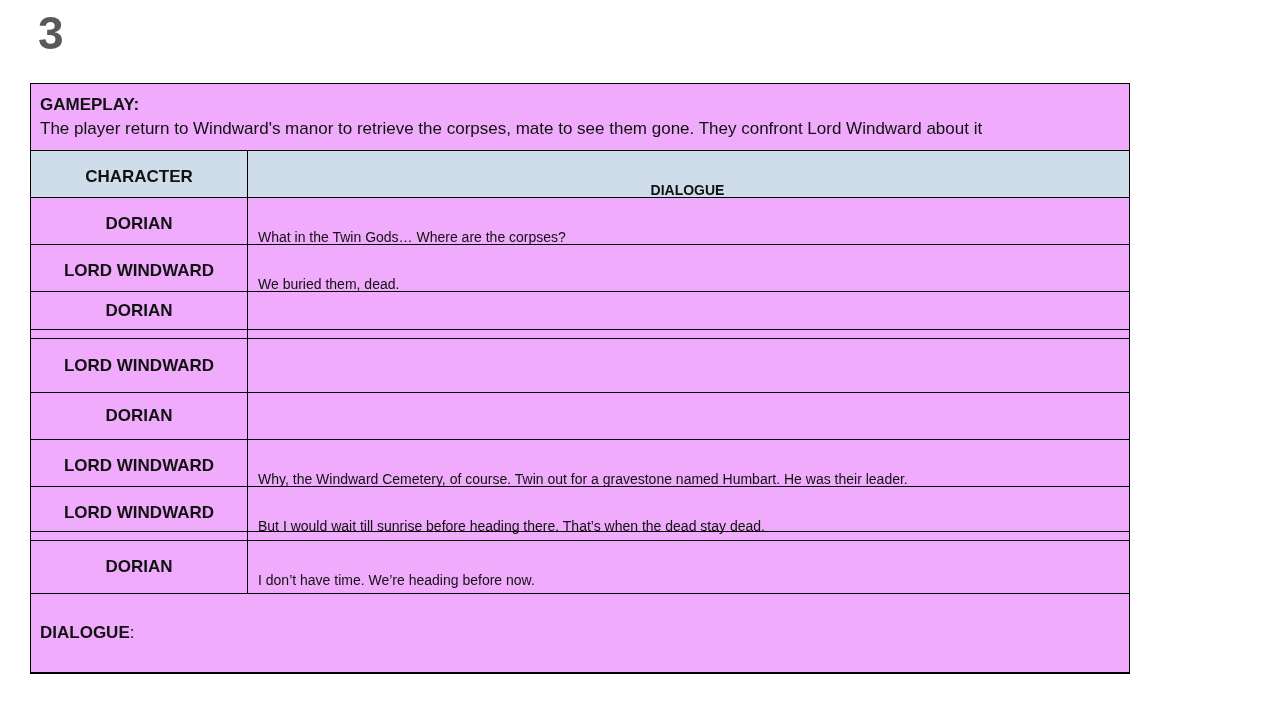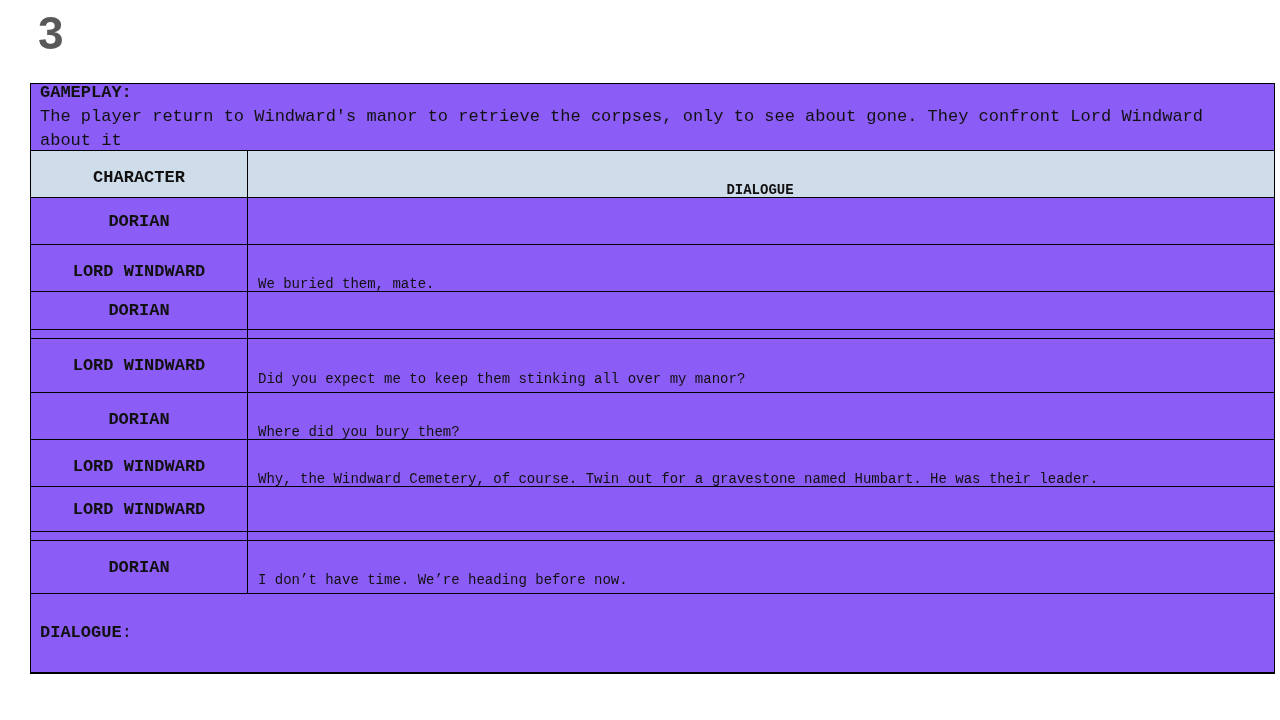--- a/index.html
+++ b/index.html
@@ -8,24 +8,23 @@
 
   .slide { position: relative; width: 1280px; height: 720px; background: #ffffff; }
 
   .slide-number {
     position: absolute; left: 38px; top: 8px;
     font-size: 46px; font-weight: bold; color: #595959;
     line-height: 1.1;
   }
 
   .frame {
-    position: absolute; left: 30px; top: 83px; width: 1245px;
+    position: absolute; left: 30px; top: 83px; width: 1100px;
     border: 1px solid #000000; border-bottom-width: 2px;
-    background: #8b5cf6;
-    font-family: Liberation Mono, monospace;
+    background: #f0abfc;
   }
 
   .box, .row { border-top: 1px solid #000000; }
   .frame > :first-child { border-top: none; }
 
   .box {
     display: flex; flex-direction: column; justify-content: center;
     padding: 4px 10px 4px 9px;
     font-size: 17px; line-height: 24px;
   }
@@ -61,63 +60,63 @@
 <body>
 
 <div class="slide">
 
   <div class="slide-number">3</div>
 
   <div class="frame">
 
     <div class="box gp-top">
       <div class="gp-label">GAMEPLAY:</div>
-      <div>The player return to Windward's manor to retrieve the corpses, only to see about gone. They confront Lord Windward about it</div>
+      <div>The player return to Windward's manor to retrieve the corpses, mate to see them gone. They confront Lord Windward about it</div>
     </div>
 
     <div class="row header-row">
       <div class="cell-char">CHARACTER</div>
       <div class="cell-dia">DIALOGUE</div>
     </div>
 
     <div class="row r-std">
       <div class="cell-char">DORIAN</div>
+      <div class="cell-dia">What in the Twin Gods… Where are the corpses?</div>
     </div>
 
     <div class="row r-std">
       <div class="cell-char">LORD WINDWARD</div>
-      <div class="cell-dia">We buried them, mate.</div>
+      <div class="cell-dia">We buried them, dead.</div>
     </div>
 
     <div class="row r-short">
       <div class="cell-char">DORIAN</div>
     </div>
 
     <div class="row spacer-row">
       <div class="cell-char"></div>
       <div class="cell-dia"></div>
     </div>
 
     <div class="row r-tall">
       <div class="cell-char">LORD WINDWARD</div>
-      <div class="cell-dia">Did you expect me to keep them stinking all over my manor?</div>
     </div>
 
     <div class="row r-std">
       <div class="cell-char">DORIAN</div>
-      <div class="cell-dia">Where did you bury them?</div>
     </div>
 
     <div class="row r-std">
       <div class="cell-char">LORD WINDWARD</div>
       <div class="cell-dia">Why, the Windward Cemetery, of course. Twin out for a gravestone named Humbart. He was their leader.</div>
     </div>
 
     <div class="row r-med">
       <div class="cell-char">LORD WINDWARD</div>
+      <div class="cell-dia">But I would wait till sunrise before heading there. That’s when the dead stay dead.</div>
     </div>
 
     <div class="row spacer-row">
       <div class="cell-char"></div>
       <div class="cell-dia"></div>
     </div>
 
     <div class="row r-last">
       <div class="cell-char">DORIAN</div>
       <div class="cell-dia">I don’t have time. We’re heading before now.</div>

